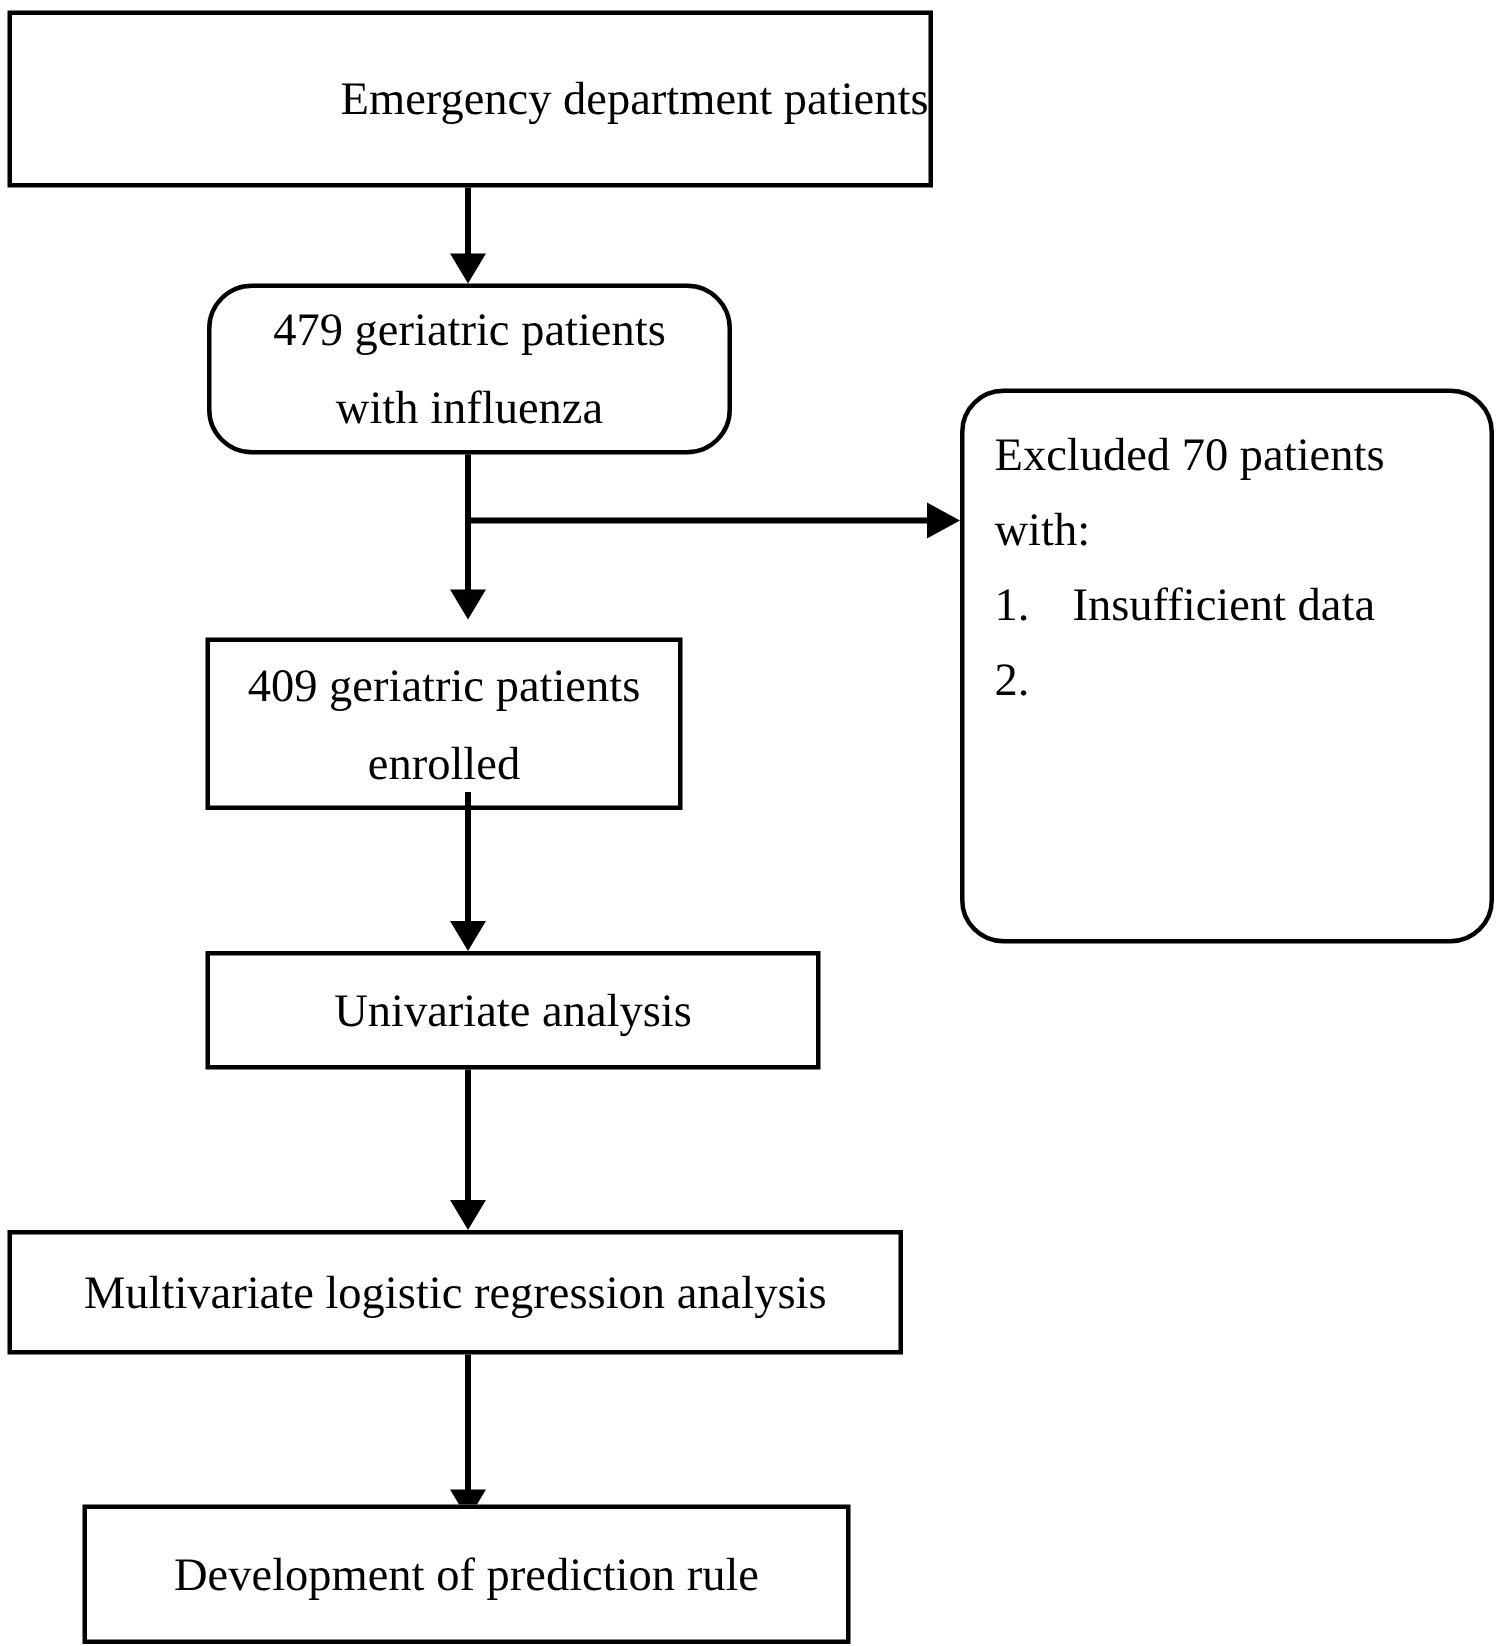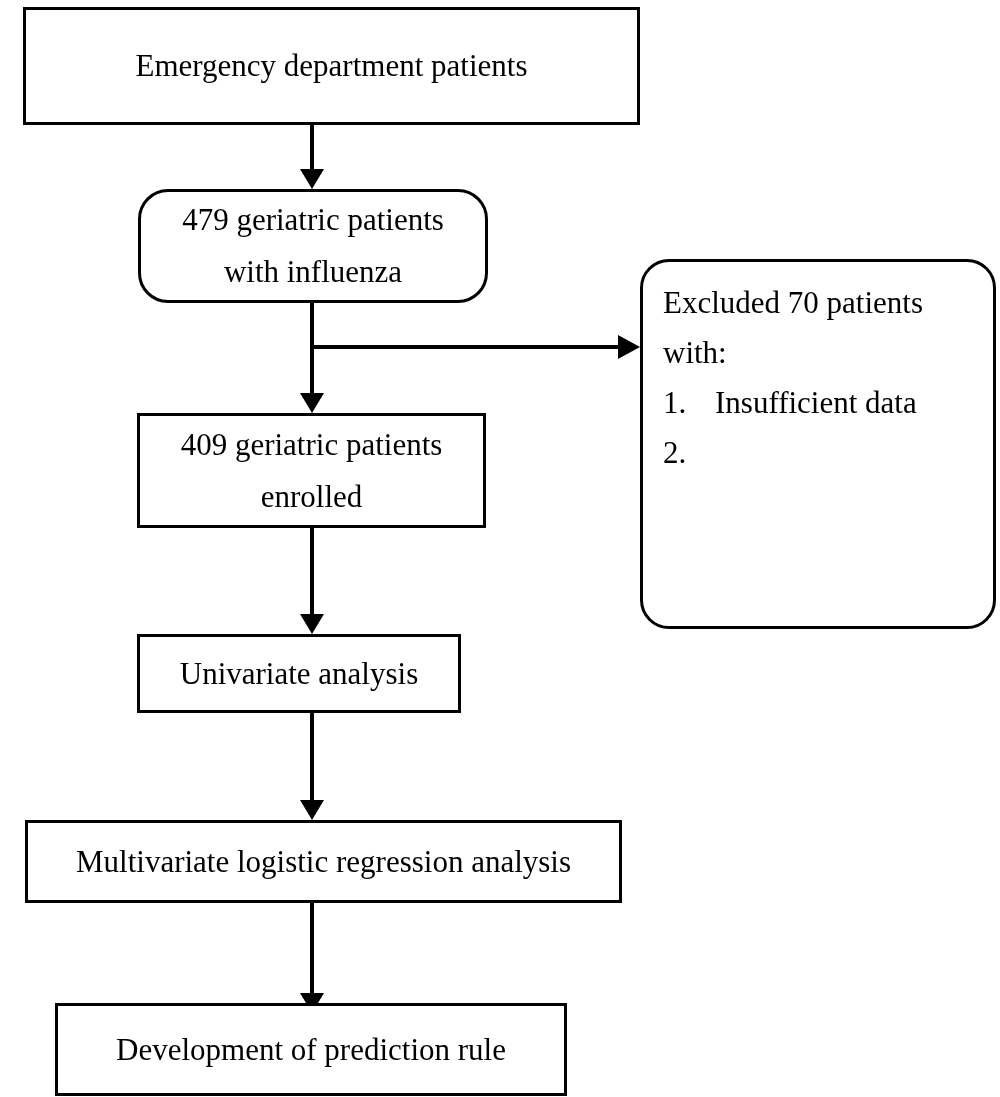--- a/index.html
+++ b/index.html
@@ -64,21 +64,21 @@
   }
   .ex-item { display: flex; align-items: flex-start; }
   .ex-num { width: 52px; flex: none; }
   .ex-text { flex: 1; }
 </style>
 </head>
 <body>
 
 <div class="figure">
 
-  <div class="node" style="left:23px; top:7px; width:617px; height:118px;">
+  <div class="node" style="left:5px; top:7px; width:617px; height:118px;justify-content:flex-end;">
     <div class="node-lines">
       <span>Emergency department patients</span>
     </div>
   </div>
 
   <div class="vline" style="top:125px; height:48px;"></div>
   <div class="arrow-down" style="top:169px;"></div>
 
   <div class="node" style="left:138px; top:189px; width:350px; height:114px;border-radius:30px;">
     <div class="node-lines">
@@ -96,38 +96,38 @@
     <div>Excluded 70 patients with:</div>
     <div class="ex-item">
       <span class="ex-num">1.</span>
       <span class="ex-text">Insufficient data</span>
     </div>
     <div class="ex-item">
       <span class="ex-num">2.</span>
     </div>
   </div>
 
-  <div class="node" style="left:137px; top:413px; width:349px; height:115px;">
+  <div class="node" style="left:137px; top:425px; width:318px; height:115px;">
     <div class="node-lines">
       <span>409 geriatric patients</span>
       <span>enrolled</span>
     </div>
   </div>
 
   <div class="vline" style="top:528px; height:88px;"></div>
   <div class="arrow-down" style="top:614px;"></div>
 
-  <div class="node" style="left:137px; top:634px; width:324px; height:79px;">
+  <div class="node" style="left:137px; top:634px; width:410px; height:79px;">
     <span>Univariate analysis</span>
   </div>
 
   <div class="vline" style="top:713px; height:89px;"></div>
   <div class="arrow-down" style="top:800px;"></div>
 
-  <div class="node" style="left:25px; top:820px; width:597px; height:83px;">
+  <div class="node" style="left:5px; top:820px; width:597px; height:83px;">
     <span>Multivariate logistic regression analysis</span>
   </div>
 
   <div class="vline" style="top:903px; height:92px;"></div>
   <div class="arrow-down" style="top:993px;"></div>
 
   <div class="node" style="left:55px; top:1003px; width:512px; height:93px;">
     <span>Development of prediction rule</span>
   </div>
 

